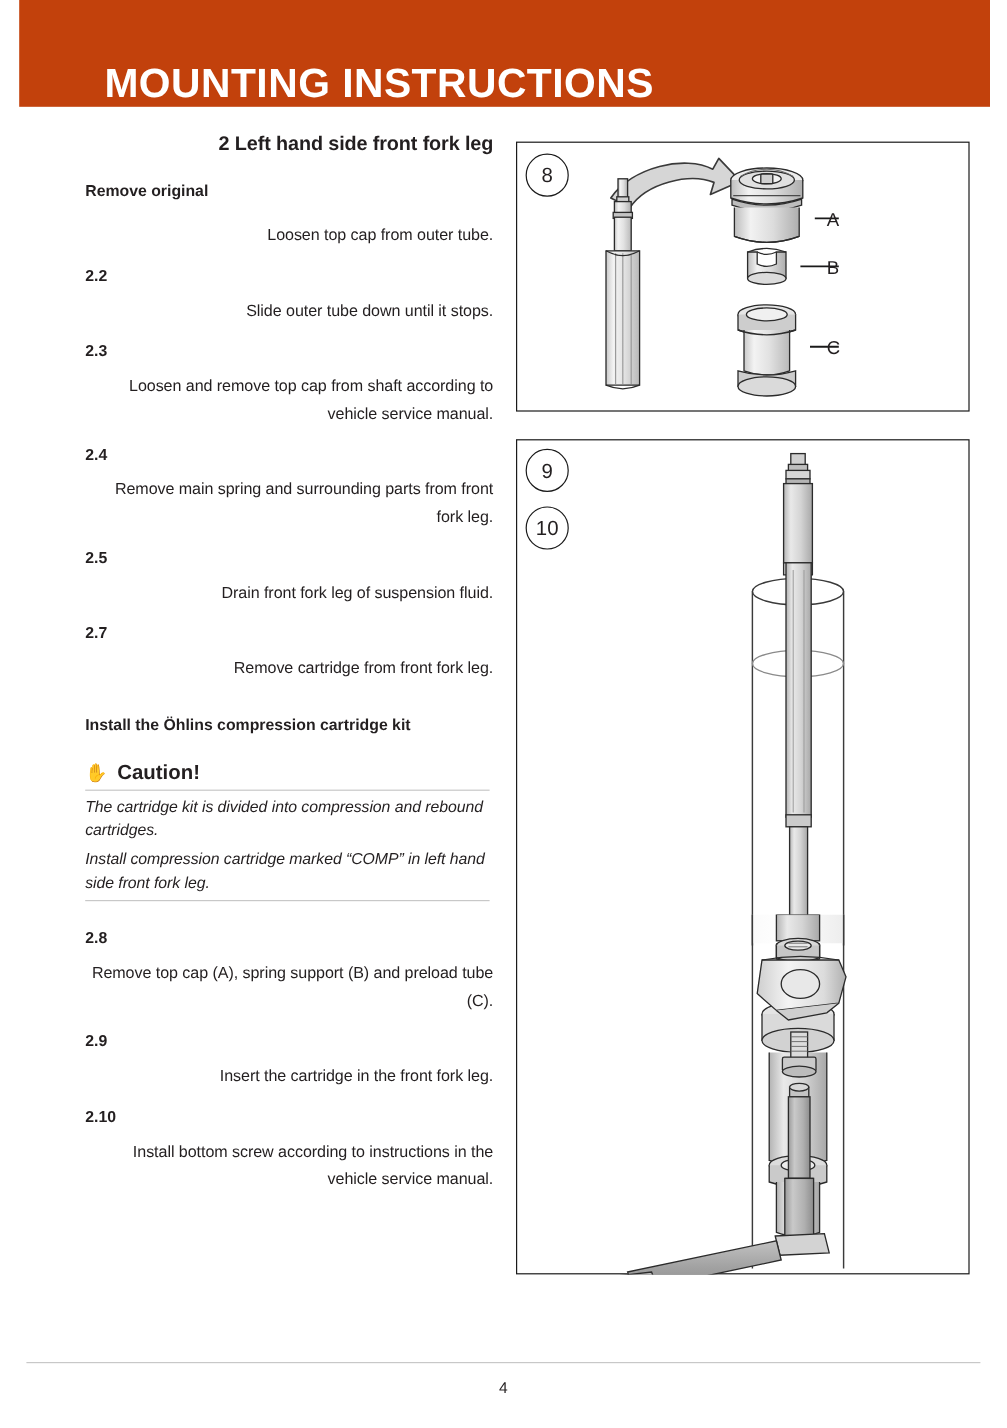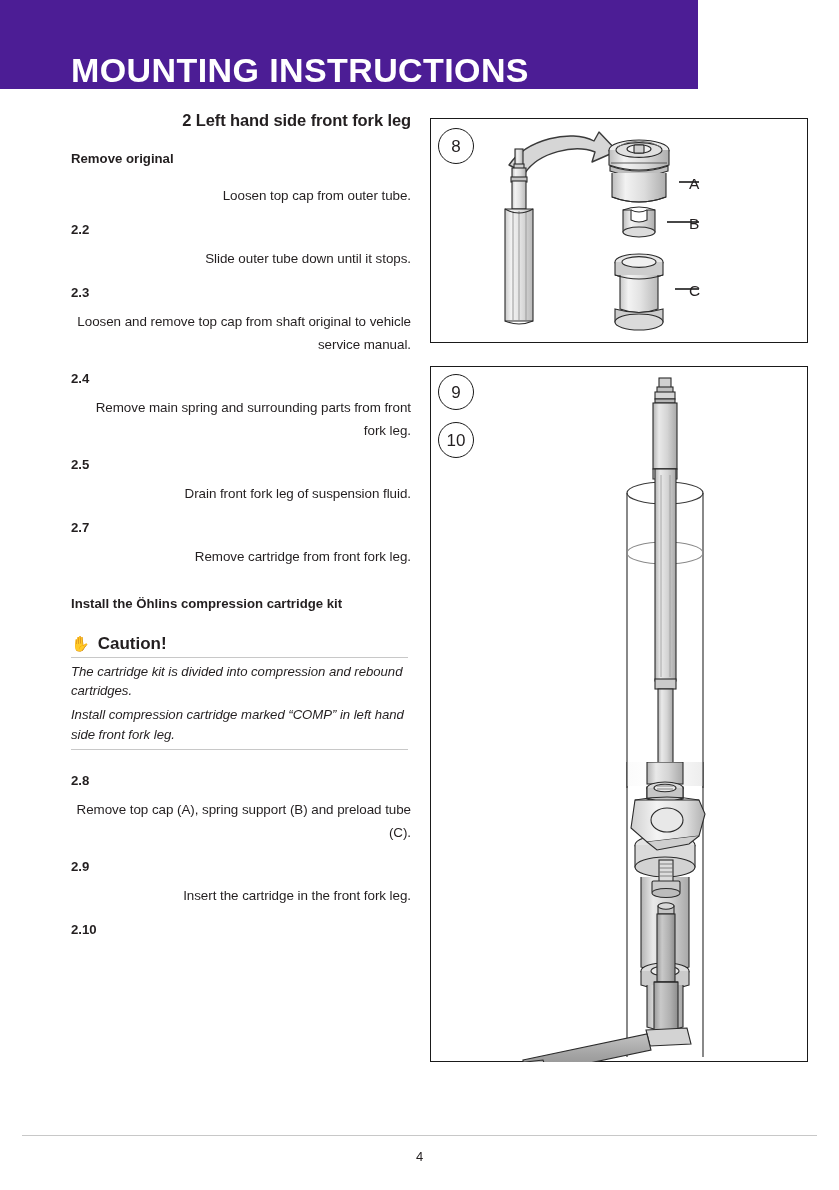--- a/index.html
+++ b/index.html
@@ -12,24 +12,24 @@
     height: 1190px;
     position: relative;
     font-family: "Liberation Sans", sans-serif;
     color: #231f20;
     overflow: hidden;
   }
 
   
   #header-band {
     position: absolute;
-    left: 0; top: 0;
-    width: 698px;
+    left: 16px; top: 0;
+    width: 809px;
     height: 89px;
-    background: #4c1d95;
+    background: #c2410c;
     overflow: hidden;
   }
   #header-title {
     position: absolute;
     left: 71px;
     top: 50px;
     font-size: 34px;
     font-weight: bold;
     letter-spacing: 0.4px;
     color: #ffffff;
@@ -182,21 +182,21 @@
     <div class="step-body">Loosen top cap from outer tube.</div>
   </div>
 
   <div class="step">
     <div class="step-num">2.2</div>
     <div class="step-body">Slide outer tube down until it stops.</div>
   </div>
 
   <div class="step">
     <div class="step-num">2.3</div>
-    <div class="step-body">Loosen and remove top cap from shaft original to vehicle service manual.</div>
+    <div class="step-body">Loosen and remove top cap from shaft according to vehicle service manual.</div>
   </div>
 
   <div class="step">
     <div class="step-num">2.4</div>
     <div class="step-body">Remove main spring and surrounding parts from front fork leg.</div>
   </div>
 
   <div class="step">
     <div class="step-num">2.5</div>
     <div class="step-body">Drain front fork leg of suspension fluid.</div>
@@ -226,20 +226,21 @@
     <div class="step-body">Remove top cap (A), spring support (B) and preload tube (C).</div>
   </div>
 
   <div class="step">
     <div class="step-num">2.9</div>
     <div class="step-body">Insert the cartridge in the front fork leg.</div>
   </div>
 
   <div class="step">
     <div class="step-num">2.10</div>
+    <div class="step-body">Install bottom screw according to instructions in the vehicle service manual.</div>
   </div>
 
 </div>
 
 <div id="figure-8" class="figure-frame">
 
   <div class="fig-num" style="left:7px; top:9px;">8</div>
 
   <svg width="376" height="222" viewBox="0 0 376 222">
     <defs>

